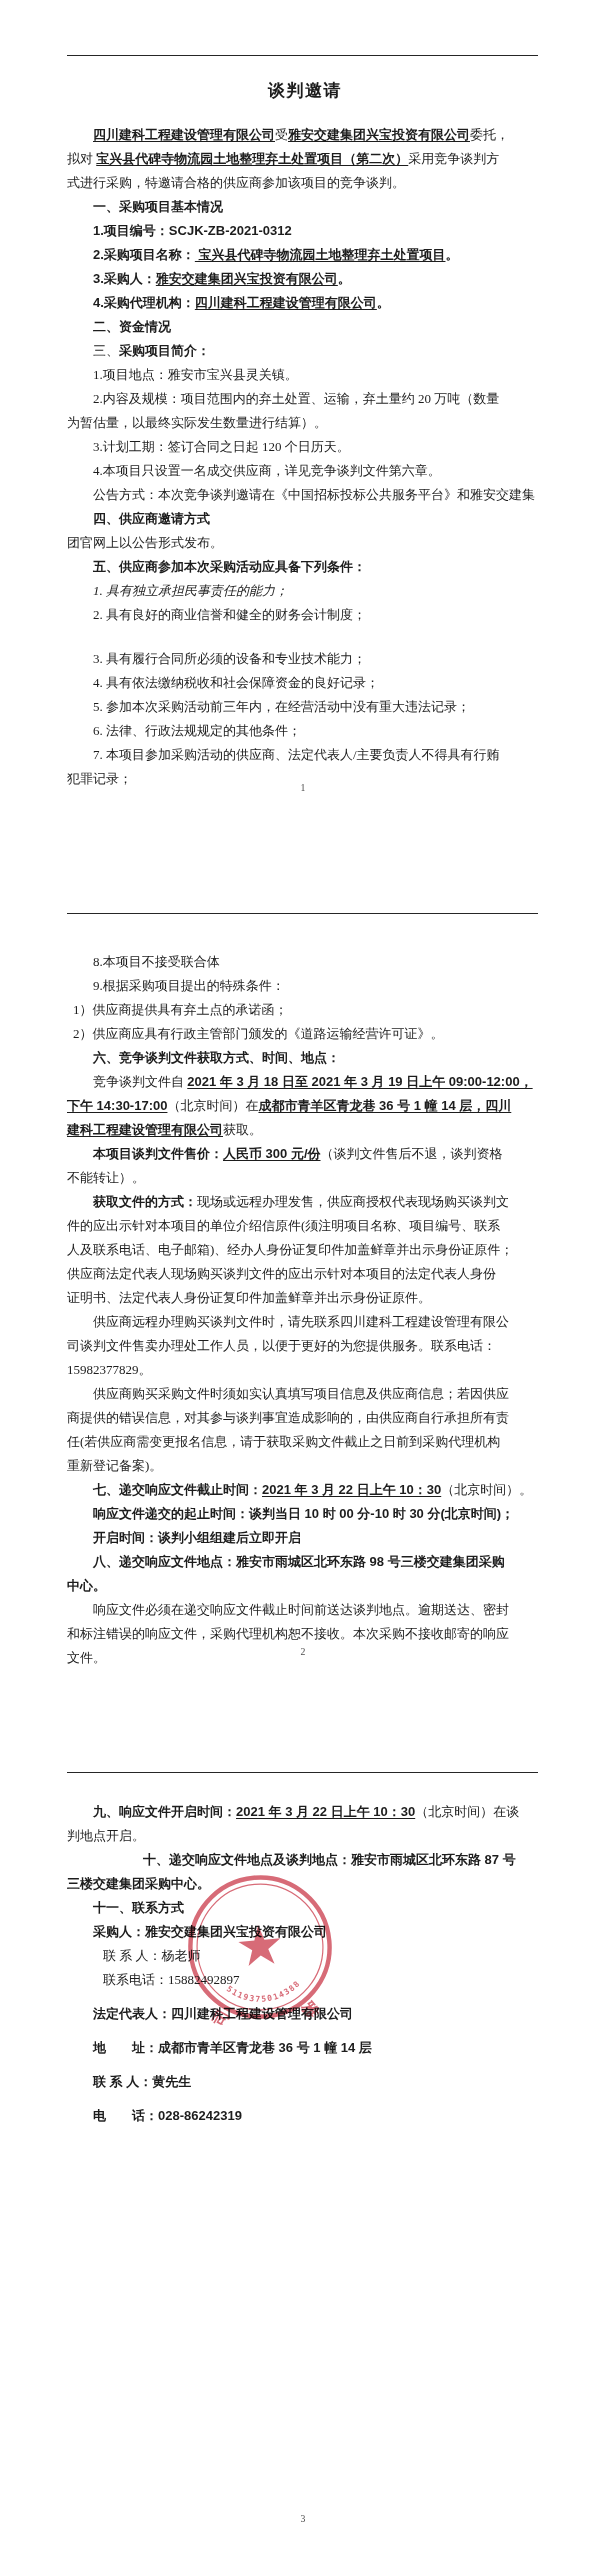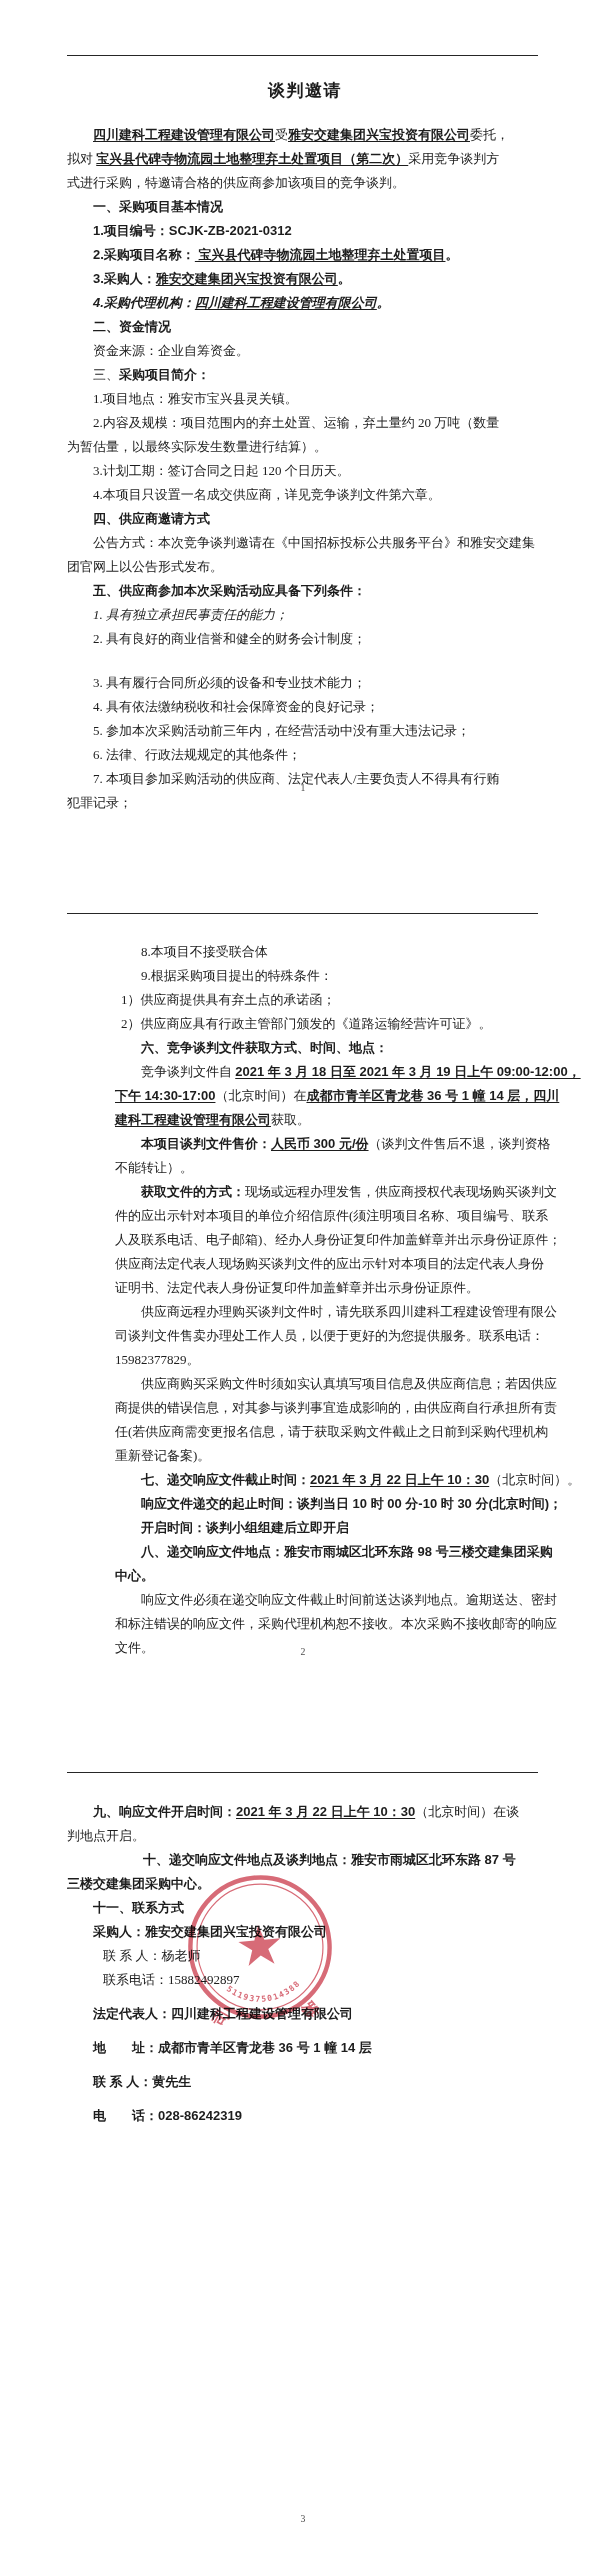--- a/index.html
+++ b/index.html
@@ -45,47 +45,46 @@
       <div class="page-rule" style="top: 55px;"></div>
       <div class="page-body" style="top: 73px;">
         <div class="line title" style="text-align: center; line-height: 36px; font-size: 17px;"><span class="b">谈判邀请</span></div>
         <div class="line" style="padding-left: 26px; margin-top: 14px;"><span class="b u">四川建科工程建设管理有限公司</span><span class="">受</span><span class="b u">雅安交建集团兴宝投资有限公司</span><span class="">委托，</span></div>
         <div class="line"><span class="">拟对 </span><span class="b u">宝兴县代碑寺物流园土地整理弃土处置项目（第二次）</span><span class="">采用竞争谈判方</span></div>
         <div class="line"><span class="">式进行采购，特邀请合格的供应商参加该项目的竞争谈判。</span></div>
         <div class="line" style="padding-left: 26px;"><span class="b">一、采购项目基本情况</span></div>
         <div class="line" style="padding-left: 26px;"><span class="b">1.项目编号：</span><span class="b">SCJK-ZB-2021-0312</span></div>
         <div class="line" style="padding-left: 26px;"><span class="b">2.采购项目名称：</span><span class="b u"> 宝兴县代碑寺物流园土地整理弃土处置项目</span><span class="b">。</span></div>
         <div class="line" style="padding-left: 26px;"><span class="b">3.采购人：</span><span class="b u">雅安交建集团兴宝投资有限公司</span><span class="b">。</span></div>
-        <div class="line" style="padding-left: 26px; font-style: italic;"><span class="b">4.采购代理机构：</span><span class="b u">四川建科工程建设管理有限公司</span><span class="b">。</span></div>
+        <div class="line" style="padding-left: 26px;"><span class="b">4.采购代理机构：</span><span class="b u">四川建科工程建设管理有限公司</span><span class="b">。</span></div>
         <div class="line" style="padding-left: 26px;"><span class="b">二、资金情况</span></div>
-        <div class="line" style="padding-left: 26px;"><span class="">资金来源：企业自筹资金。</span></div>
         <div class="line" style="padding-left: 26px;"><span class="">三、</span><span class="b">采购项目简介：</span></div>
         <div class="line" style="padding-left: 26px;"><span class="">1.项目地点：雅安市宝兴县灵关镇。</span></div>
         <div class="line" style="padding-left: 26px;"><span class="">2.内容及规模：项目范围内的弃土处置、运输，弃土量约 20 万吨（数量</span></div>
         <div class="line"><span class="">为暂估量，以最终实际发生数量进行结算）。</span></div>
         <div class="line" style="padding-left: 26px;"><span class="">3.计划工期：签订合同之日起 120 个日历天。</span></div>
         <div class="line" style="padding-left: 26px;"><span class="">4.本项目只设置一名成交供应商，详见竞争谈判文件第六章。</span></div>
+        <div class="line" style="padding-left: 26px;"><span class="">公告方式：本次竞争谈判邀请在《中国招标投标公共服务平台》和雅安交建集</span></div>
         <div class="line" style="padding-left: 26px;"><span class="b">四、供应商邀请方式</span></div>
-        <div class="line" style="padding-left: 26px;"><span class="">公告方式：本次竞争谈判邀请在《中国招标投标公共服务平台》和雅安交建集</span></div>
         <div class="line"><span class="">团官网上以公告形式发布。</span></div>
         <div class="line" style="padding-left: 26px;"><span class="b">五、供应商参加本次采购活动应具备下列条件：</span></div>
         <div class="line" style="padding-left: 26px; font-style: italic;"><span class="">1. 具有独立承担民事责任的能力；</span></div>
         <div class="line" style="padding-left: 26px;"><span class="">2. 具有良好的商业信誉和健全的财务会计制度；</span></div>
         <div class="line" style="padding-left: 26px; margin-top: 20px;"><span class="">3. 具有履行合同所必须的设备和专业技术能力；</span></div>
         <div class="line" style="padding-left: 26px;"><span class="">4. 具有依法缴纳税收和社会保障资金的良好记录；</span></div>
         <div class="line" style="padding-left: 26px;"><span class="">5. 参加本次采购活动前三年内，在经营活动中没有重大违法记录；</span></div>
         <div class="line" style="padding-left: 26px;"><span class="">6. 法律、行政法规规定的其他条件；</span></div>
         <div class="line" style="padding-left: 26px;"><span class="">7. 本项目参加采购活动的供应商、法定代表人/主要负责人不得具有行贿</span></div>
         <div class="line"><span class="">犯罪记录；</span></div>
       </div>
       <div class="page-num" style="top: 782px;">1</div>
     </section>
     <section class="page" style="height: 859px;">
       <div class="page-rule" style="top: 55px;"></div>
-      <div class="page-body" style="top: 82px; margin-left: 48px;">
+      <div class="page-body" style="top: 92px;">
         <div class="line" style="padding-left: 26px;"><span class="">8.本项目不接受联合体</span></div>
         <div class="line" style="padding-left: 26px;"><span class="">9.根据采购项目提出的特殊条件：</span></div>
         <div class="line" style="padding-left: 6px;"><span class="">1）供应商提供具有弃土点的承诺函；</span></div>
         <div class="line" style="padding-left: 6px;"><span class="">2）供应商应具有行政主管部门颁发的《道路运输经营许可证》。</span></div>
         <div class="line" style="padding-left: 26px;"><span class="b">六、竞争谈判文件获取方式、时间、地点：</span></div>
         <div class="line" style="padding-left: 26px;"><span class="">竞争谈判文件自 </span><span class="b u">2021 年 3 月 18 日至 2021 年 3 月 19 日上午 09:00-12:00，</span></div>
         <div class="line"><span class="b u">下午 14:30-17:00</span><span class="">（北京时间）在</span><span class="b u">成都市青羊区青龙巷 36 号 1 幢 14 层，四川</span></div>
         <div class="line"><span class="b u">建科工程建设管理有限公司</span><span class="">获取。</span></div>
         <div class="line" style="padding-left: 26px;"><span class="b">本项目谈判文件售价：</span><span class="b u">人民币 300 元/份</span><span class="">（谈判文件售后不退，谈判资格</span></div>
         <div class="line"><span class="">不能转让）。</span></div>

